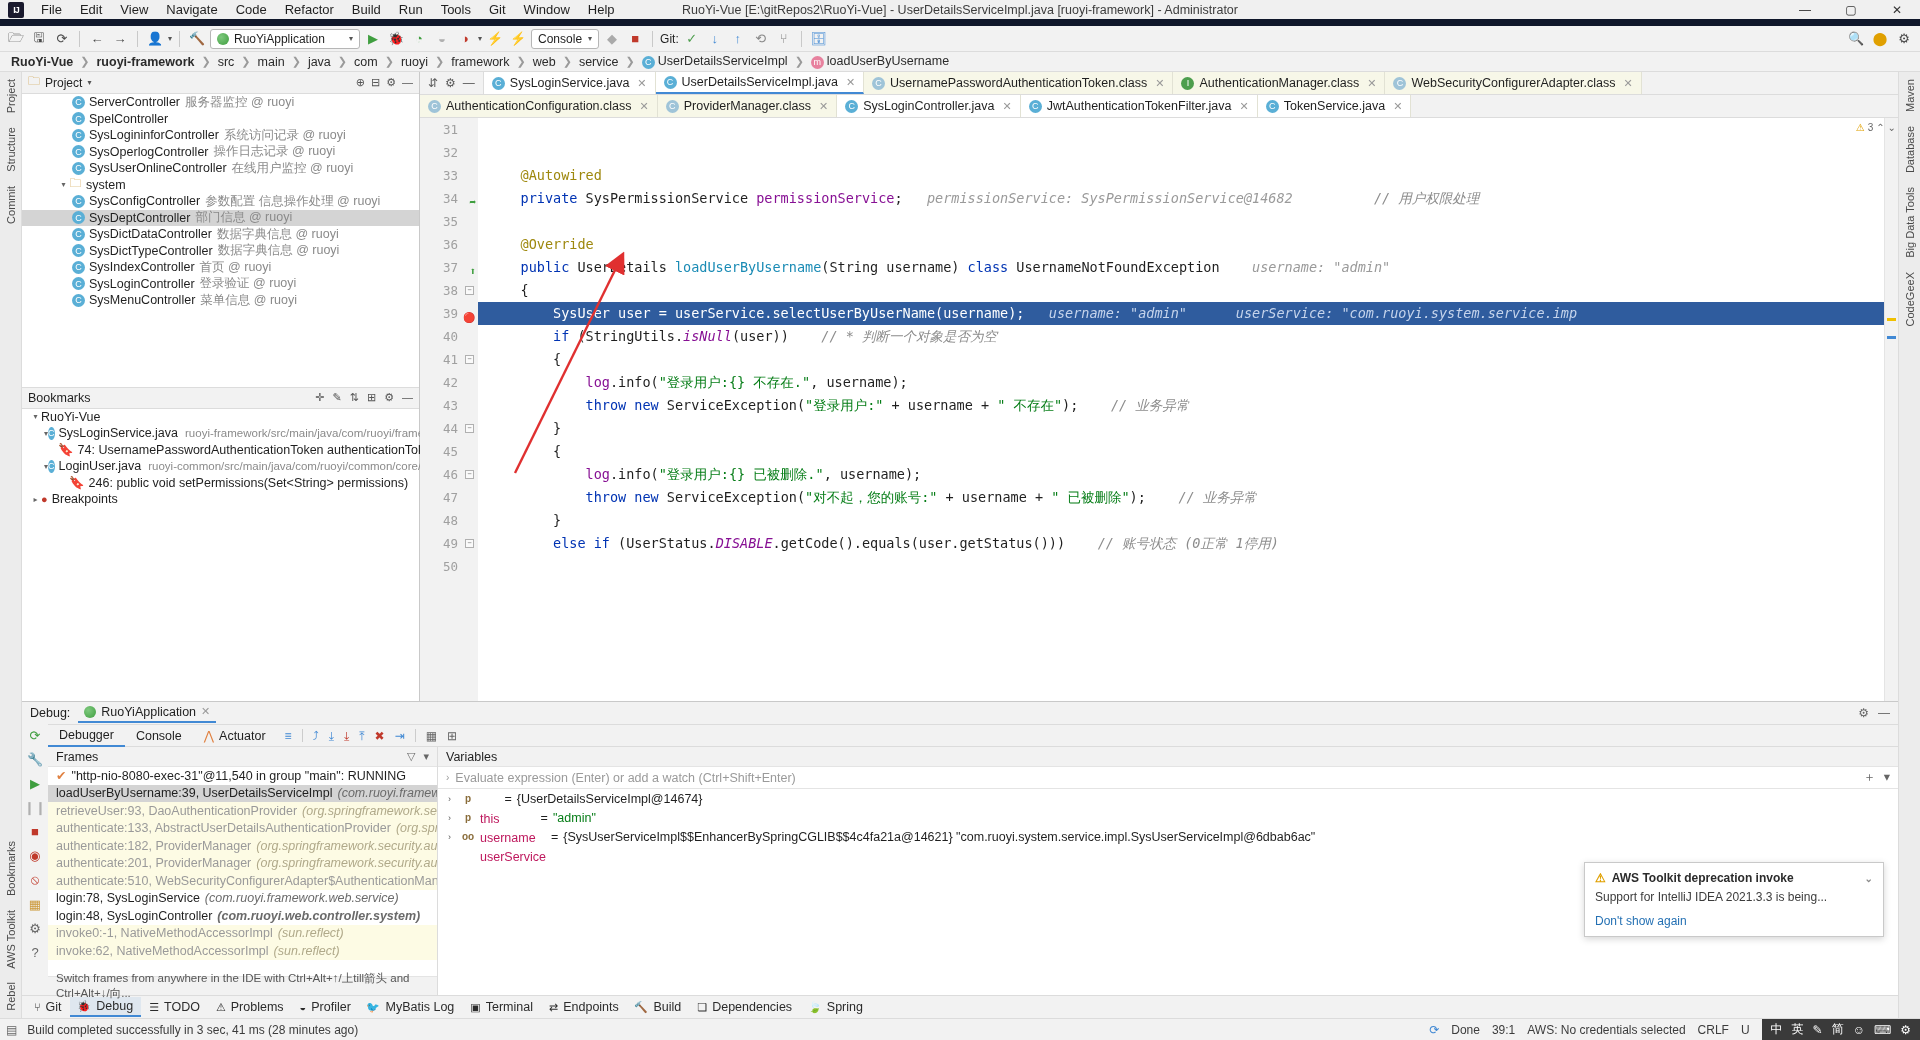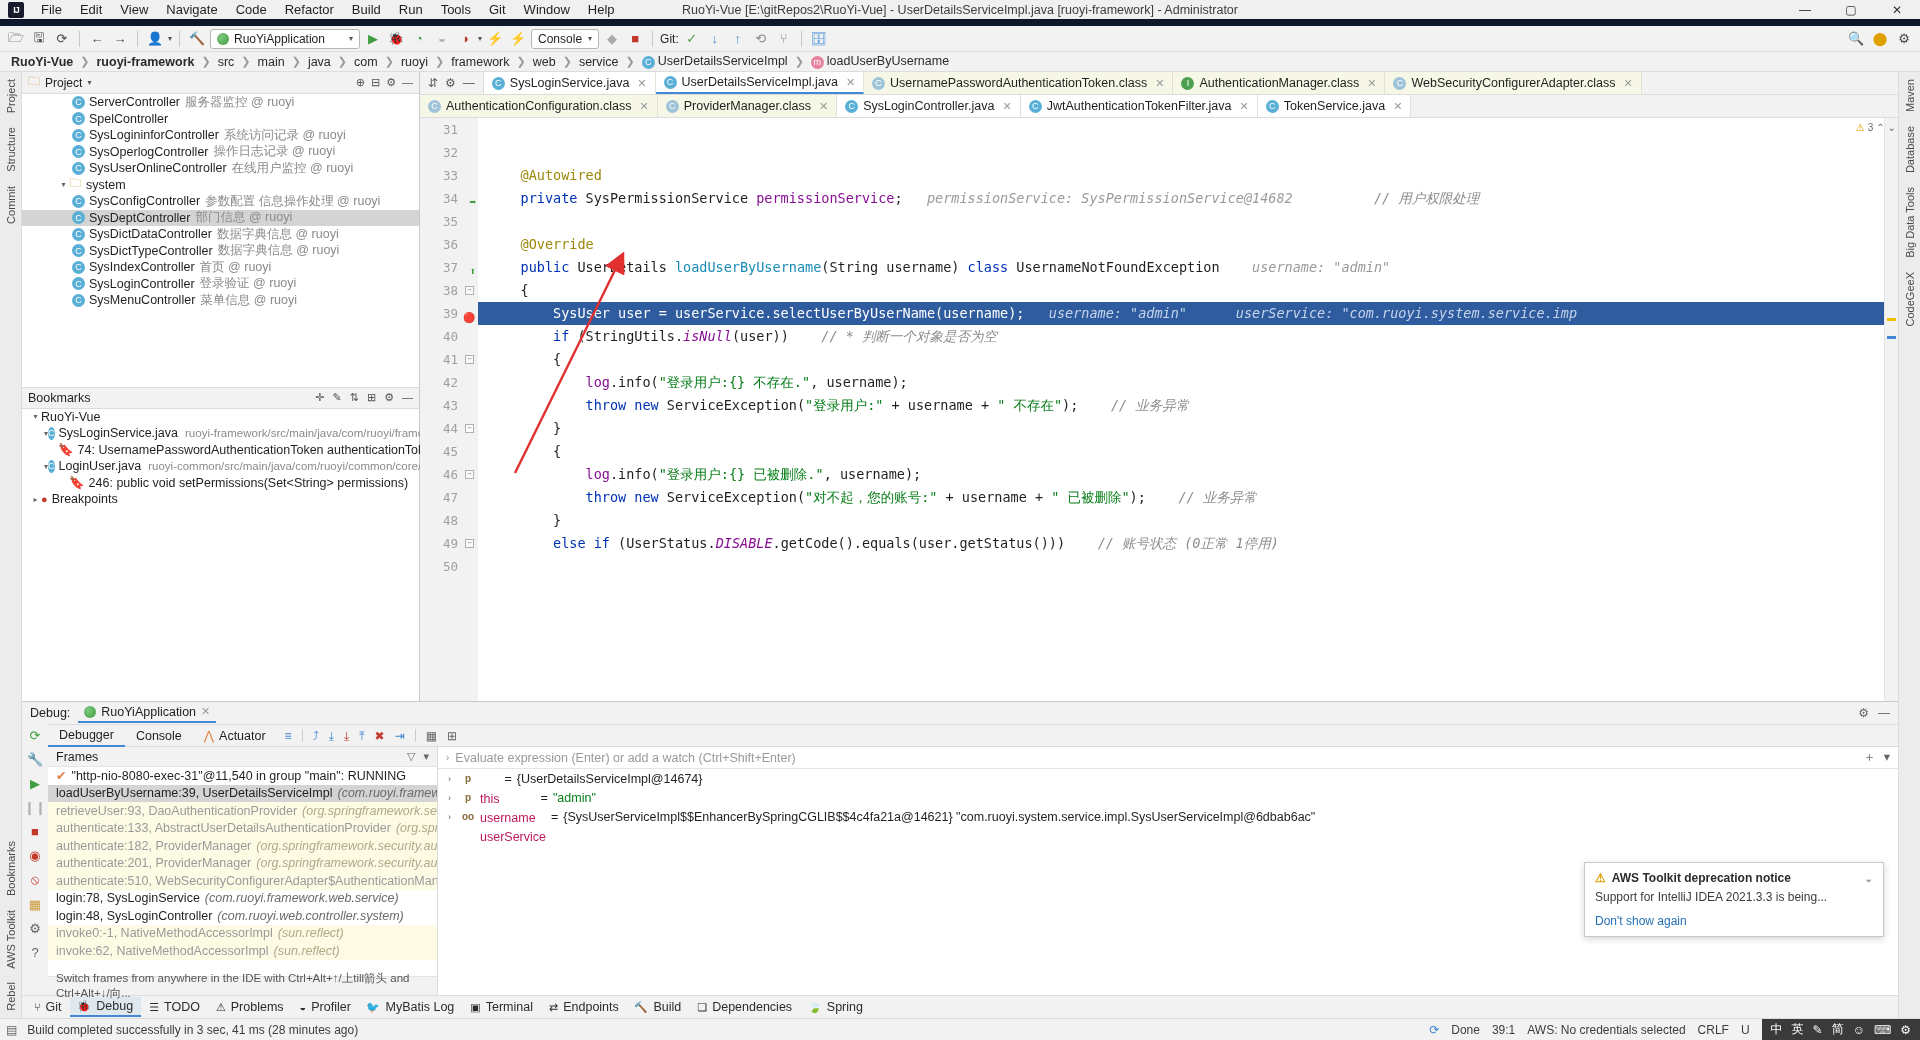--- a/index.html
+++ b/index.html
@@ -652,34 +652,37 @@
                     </div>
                     <div class="frow lib">
                       <span>authenticate:510, WebSecurityConfigurerAdapter$AuthenticationManagerDele</span>
                     </div>
                     <div class="frow">
                       <span>login:78, SysLoginService</span>
                       <span class="em" style="margin-left:5px;">(com.ruoyi.framework.web.service)</span>
                     </div>
                     <div class="frow">
                       <span>login:48, SysLoginController</span>
-                      <span class="em" style="margin-left:5px;">(com.ruoyi.web.controller.system)</span>
+                      <span class="em" style="margin-left:5px;font-weight:bold;">(com.ruoyi.web.controller.system)</span>
                     </div>
                     <div class="frow lib">
                       <span>invoke0:-1, NativeMethodAccessorImpl</span>
                       <span class="em" style="margin-left:5px;">(sun.reflect)</span>
                     </div>
                     <div class="frow lib">
                       <span>invoke:62, NativeMethodAccessorImpl</span>
                       <span class="em" style="margin-left:5px;">(sun.reflect)</span>
                     </div>
                   </div>
                 <div class="frames-foot">Switch frames from anywhere in the IDE with Ctrl+Alt+↑/上till箭头 and Ctrl+Alt+↓/向...</div>
               </div>
               <div class="vars">
+                <div class="sect-head">
+                  <span>Variables</span>
+                </div>
                 <div class="watchbar">
                   <span style="font-size:10px;">›</span>
                   <span>Evaluate expression (Enter) or add a watch (Ctrl+Shift+Enter)</span>
                   <span class="r">
                     <span>＋</span>
                     <span>▾</span>
                   </span>
                 </div>
                 <div style="flex:1;overflow:hidden;" id="varslist">
                     <div class="vrow">
@@ -705,21 +708,21 @@
                     </div>
                   </div>
               </div>
             </div>
           </div>
         </div>
 
         <div class="notif">
           <div class="hd">
             <span style="color:#e0a000;">⚠</span>
-            <span>AWS Toolkit deprecation notice</span>
+            <span>AWS Toolkit deprecation invoke</span>
             <span class="cl">⌄</span>
           </div>
           <div class="bd">Support for IntelliJ IDEA 2021.3.3 is being...</div>
           <a class="lk">Don't show again</a>
         </div>
       </div>
 
       <div class="bottombar" id="bottombar">
           <div class="bbtn">
             <span style="font-size:11px;">⑂</span>

